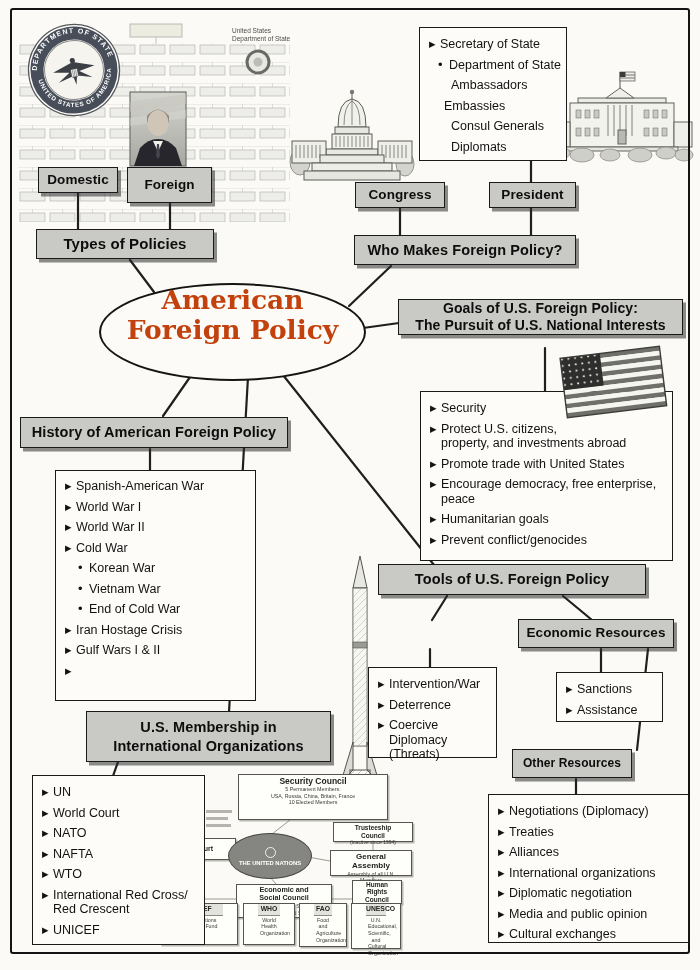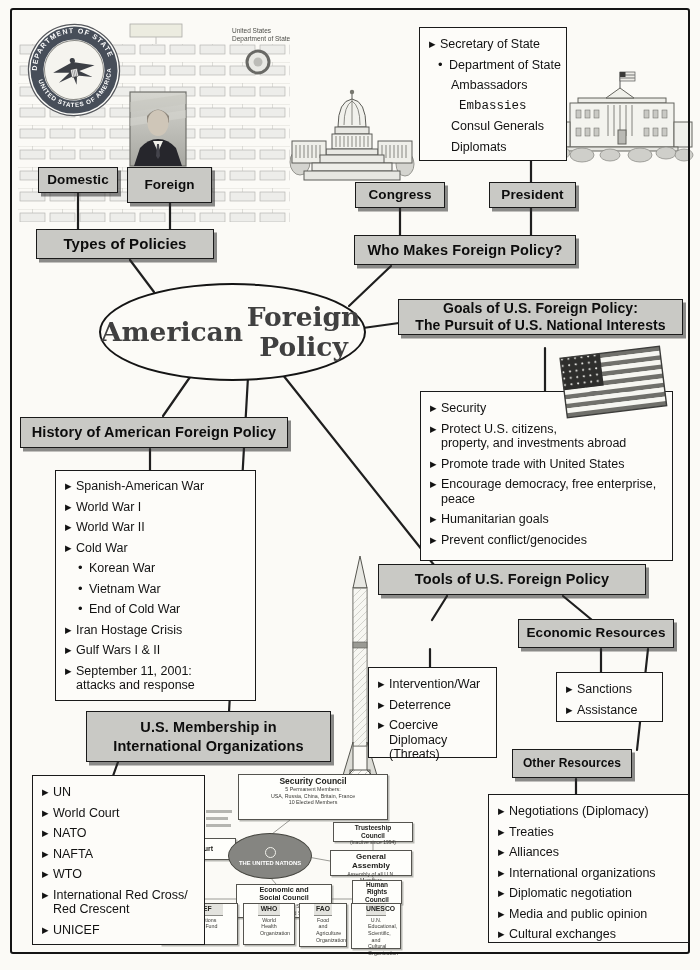--- a/index.html
+++ b/index.html
@@ -17,27 +17,27 @@
         box-sizing:border-box;letter-spacing:.1px;}
   .hbox .hl{line-height:1.25;}
 
   .lbox{position:absolute;z-index:2;background:#fdfcf9;border:1.5px solid #1a1a1a;
         padding:9px 5px 3px 9px;box-sizing:border-box;}
   .li{display:flex;align-items:flex-start;margin-bottom:6px;color:#121212;}
   .li .b{flex:0 0 11px;font-size:8.5px;padding-top:2px;}
   .li.dot .b{font-size:13px;padding-top:0;line-height:1;}
   .li .t{white-space:pre-line;font-size:12.5px;line-height:1.16;}
   .ind{margin-left:13px;}
-  .pi1{margin-left:9px;}.pi2{margin-left:22px;}.pi3{margin-left:30px;font-family:Liberation Mono, monospace;}.pi4{margin-left:22px;}.pi5{margin-left:22px;}
+  .pi1{margin-left:9px;}.pi2{margin-left:22px;}.pi3{margin-left:15px;}.pi4{margin-left:22px;}.pi5{margin-left:22px;}
 
   .ellipse{position:absolute;left:99px;top:283px;width:263px;height:94px;z-index:2;
-        display:flex;flex-direction:row;align-items:center;
+        display:flex;flex-direction:column;align-items:center;
         border-radius:50%;border:2.7px solid #141414;background:#fcfbf7;
         font-family:"DejaVu Serif","Liberation Serif",serif;font-weight:bold;
-        font-size:26.5px;line-height:1.13;color:#404040;text-align:center;}
+        font-size:26.5px;line-height:1.13;color:#c2410c;text-align:center;}
 
   .unbox{position:absolute;background:#fefefb;border:1px solid #55544f;
         box-shadow:1.5px 1.5px 0 rgba(90,90,85,.4);text-align:center;color:#22221f;
         box-sizing:border-box;padding:1px 16px;}
   .ut{font-weight:bold;font-size:7px;line-height:1.18;}
   .us{font-size:5.3px;line-height:1.25;color:#3a3a36;}
   .ab{font-weight:bold;font-size:6.8px;line-height:1.3;background:#e3e3de;border-bottom:1px solid #8a8a85;
       margin:-1px -2px 1px;padding:1px 0;}
   .unoval{position:absolute;left:228px;top:833px;width:82px;height:44px;background:#858581;
       border:1.5px solid #45453f;border-radius:50%;color:#fff;display:flex;flex-direction:column;
@@ -407,22 +407,20 @@
     <div class="li">
         <span class="b">▶</span>
         <span class="t">Iran Hostage Crisis</span>
       </div>
     <div class="li">
         <span class="b">▶</span>
         <span class="t">Gulf Wars I &amp; II</span>
       </div>
     <div class="li">
         <span class="b">▶</span>
-        <span class="t">September 11, 2001:
-attacks and response</span>
       </div>
   </div>
 
   <div class="lbox" style="left:368px;top:667px;width:129px;height:91px">
     <div class="li">
         <span class="b">▶</span>
         <span class="t">Intervention/War</span>
       </div>
     <div class="li">
         <span class="b">▶</span>

